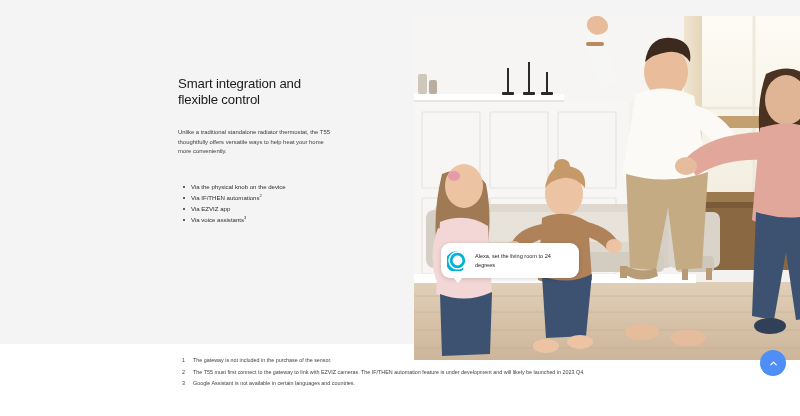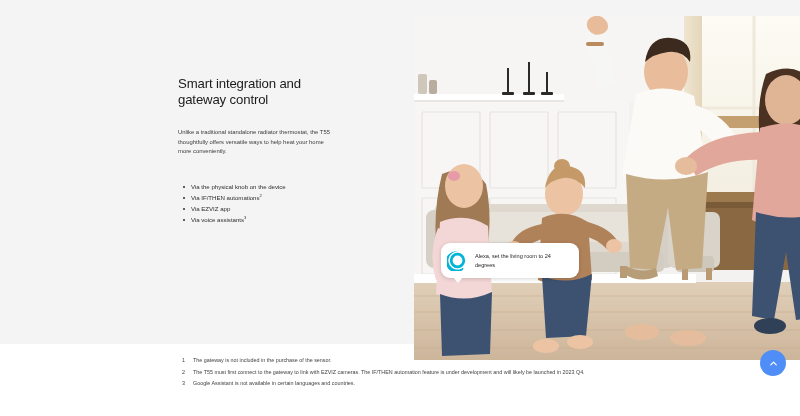--- a/index.html
+++ b/index.html
@@ -182,21 +182,21 @@
   }
   .fab svg { display: block; }
 </style>
 </head>
 <body>
 
 <section class="hero">
 
   <div class="copy">
     <h1 class="headline">Smart integration and
-gateway control</h1>
+flexible control</h1>
     <p class="body-copy">Unlike a traditional standalone radiator thermostat, the T55 thoughtfully offers versatile ways to help heat your home more conveniently.</p>
     <ul class="bullets">
       <li><span>Via the physical knob on the device</span><sup></sup></li>
       <li><span>Via IF/THEN automations</span><sup>2</sup></li>
       <li><span>Via EZVIZ app</span><sup></sup></li>
       <li><span>Via voice assistants</span><sup>3</sup></li>
     </ul>
   </div>
 
   <figure class="photo">

